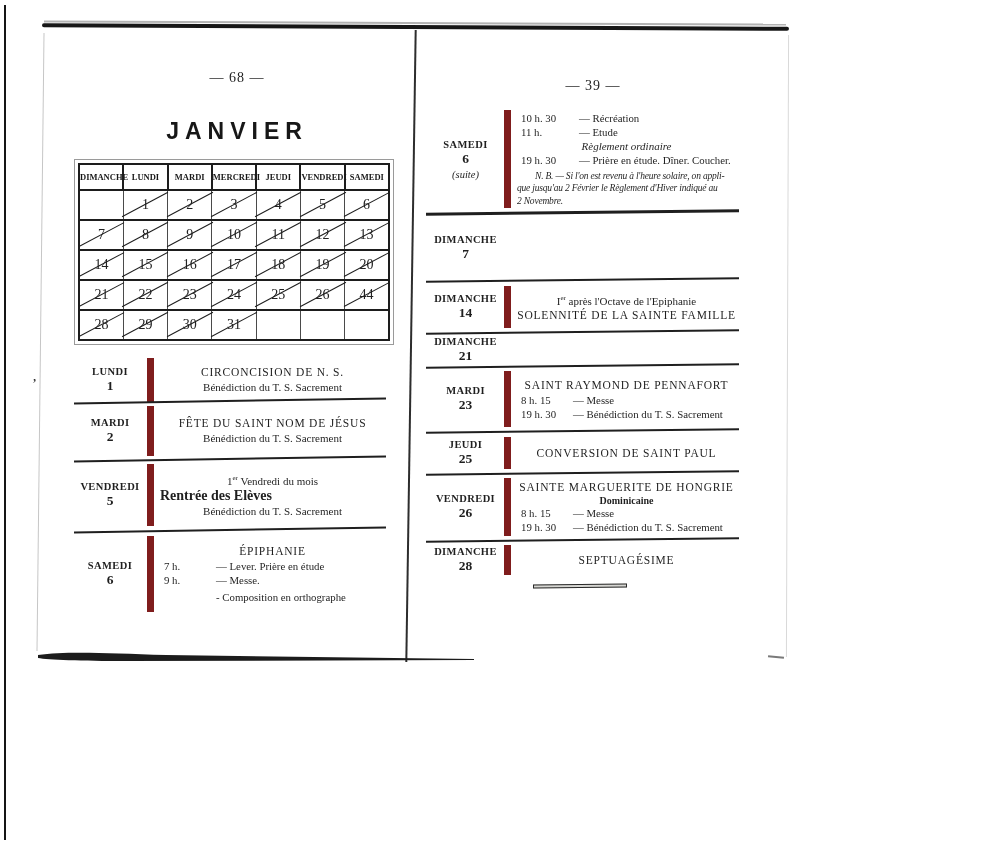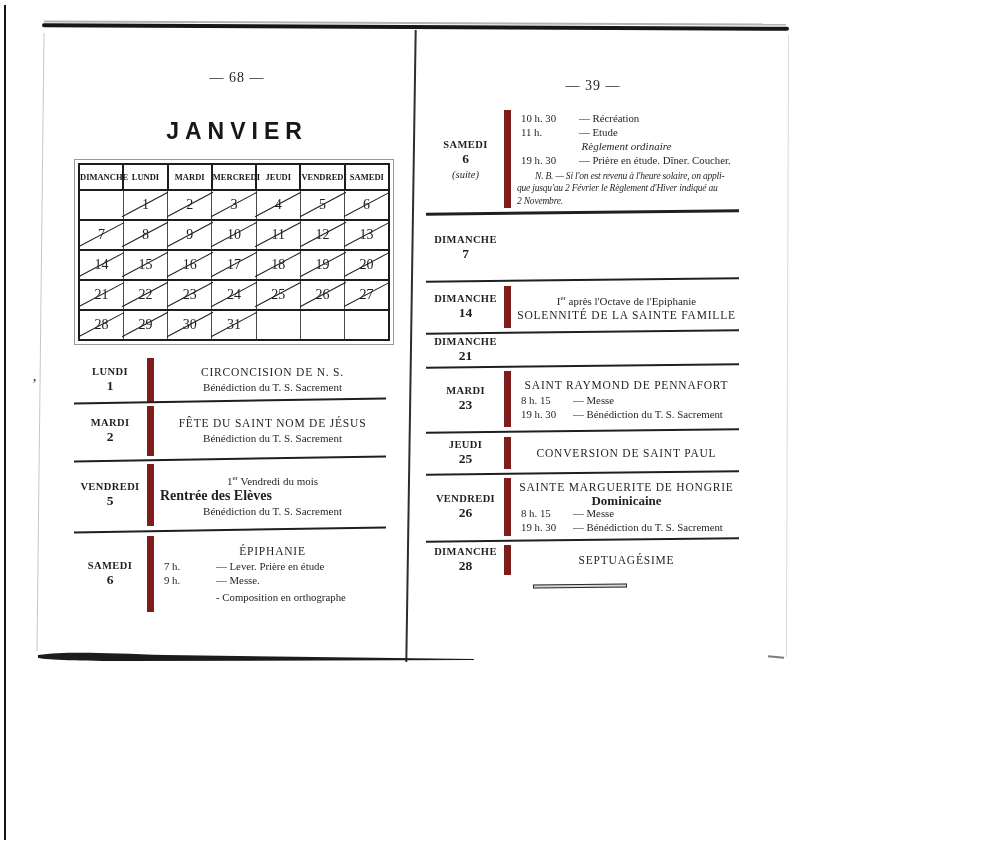--- a/index.html
+++ b/index.html
@@ -45,21 +45,21 @@
   .blk.rp { left:427px; width:313px; }
   .blk.rp .day { width:77px; }
   .day-name { font-weight:bold; font-size:10.5px; letter-spacing:0.4px; }
   .day-num { font-weight:bold; font-size:13.5px; margin-top:1px; }
   .day-suite { font-style:italic; font-size:10.5px; margin-top:2px; }
   .blk .content { flex:1; border-left:7px solid #7f1d1d; display:flex; flex-direction:column;
     justify-content:center; padding:2px 4px 2px 6px; }
   .title { text-align:center; font-size:11.5px; letter-spacing:0.8px; line-height:15px; }
   .plain { text-align:center; font-size:11px; line-height:15px; }
   .boldline { text-align:left; font-size:14px; font-weight:bold; line-height:16px; }
-  .subbold { text-align:center; font-size:13px; font-weight:bold; line-height:11px; }
+  .subbold { text-align:center; font-size:10px; font-weight:bold; line-height:11px; }
   .supline { text-align:center; font-size:11px; line-height:15px; }
   .supline sup, .supl sup { font-size:7px; }
   .trow { display:flex; font-size:10.8px; line-height:14px; padding-left:4px; }
   .trow .tt { flex:none; width:52px; }
   .trow .tx { flex:1; }
   .reglement { text-align:center; font-style:italic; font-size:11px; line-height:14px; }
   .nb { font-style:italic; font-size:9.5px; letter-spacing:-0.2px; line-height:12.5px; white-space:nowrap; }
   .nb.first { padding-left:18px; margin-top:3px; }
 
   .sep { position:absolute; height:2px; background:#1f1f1f; }
@@ -129,21 +129,21 @@
       <td class="s">19</td>
       <td class="s">20</td>
     </tr>
     <tr>
       <td class="s">21</td>
       <td class="s">22</td>
       <td class="s">23</td>
       <td class="s">24</td>
       <td class="s">25</td>
       <td class="s">26</td>
-      <td class="s">27</td>
+      <td class="s">44</td>
     </tr>
     <tr>
       <td class="s">28</td>
       <td class="s">29</td>
       <td class="s">30</td>
       <td class="s">31</td>
       <td></td>
       <td></td>
       <td></td>
     </tr>

